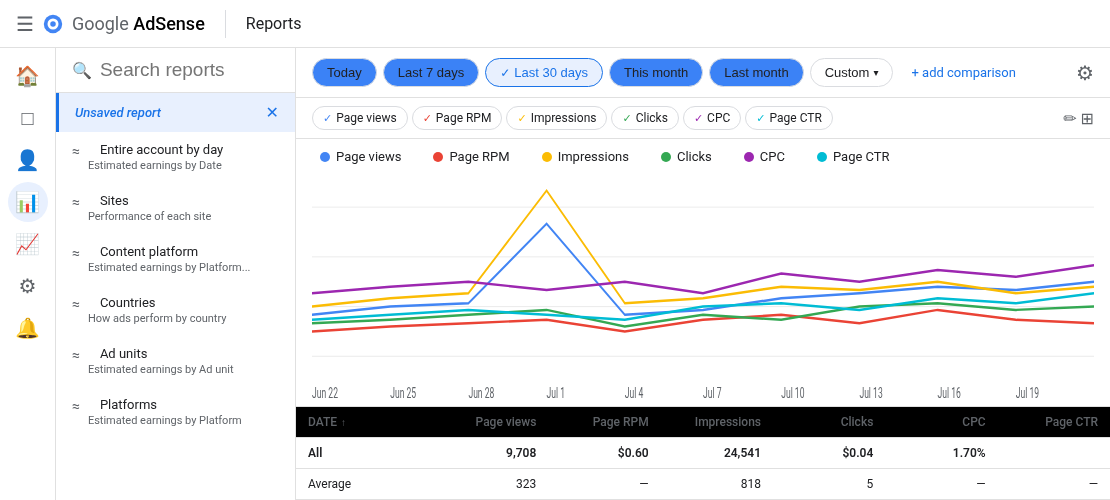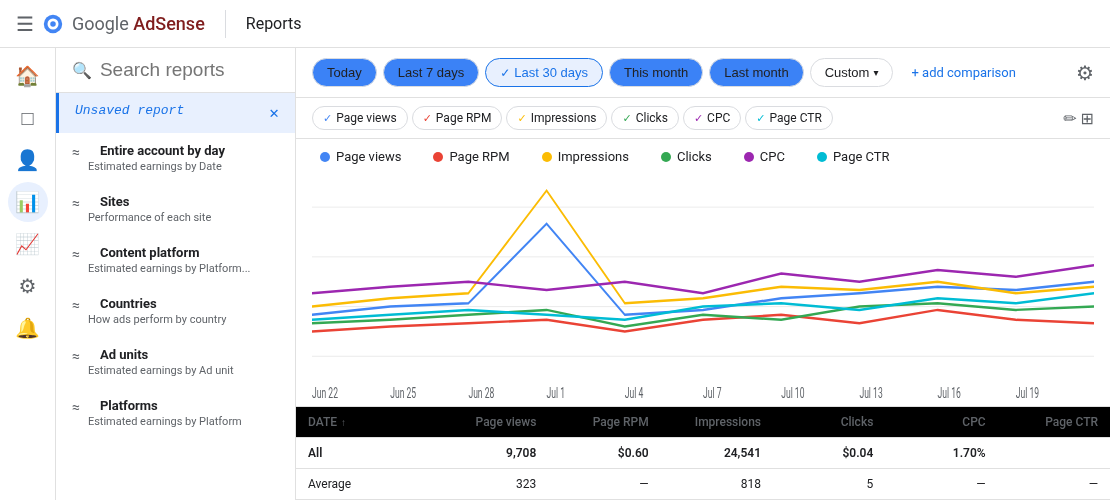--- a/index.html
+++ b/index.html
@@ -24,36 +24,35 @@
       display: flex; align-items: center; gap: 8px; padding: 10px 16px;
       border-bottom: 1px solid #e0e0e0;
     }
     .sidebar-search input {
       border: none; outline: none; font-size: 19px; color: #202124; flex: 1;
       background: transparent;
     }
     .sidebar-add-btn { color: #5f6368; cursor: pointer; font-size: 20px; }
 
     .unsaved-report {
-      display: flex; align-items: flex-start; justify-content: space-between;
+      display: flex; align-items: center; justify-content: space-between;
       padding: 10px 16px; background: #e8f0fe; cursor: pointer;
       border-left: 3px solid #1a73e8;
-      font-family: Liberation Mono, monospace;
     }
     .unsaved-report-label { font-size: 13px; color: #1a73e8; font-style: italic; font-weight: 500; }
     .unsaved-report-close { color: #1a73e8; cursor: pointer; font-size: 16px; }
 
     .sidebar-item {
       display: flex; align-items: flex-start; padding: 10px 16px;
       cursor: pointer; border-radius: 0; gap: 8px;
       border-bottom: 1px solid transparent;
     }
     .sidebar-item-icon { color: #5f6368; font-size: 14px; margin-top: 1px; flex-shrink: 0; }
     .sidebar-item-text { flex: 1; }
-    .sidebar-item-title { font-size: 13px; color: #202124; font-weight: 700; padding-left: 12px; }
+    .sidebar-item-title { font-size: 13px; color: #202124; font-weight: 400; padding-left: 12px; }
     .sidebar-item-subtitle { font-size: 11px; color: #5f6368; margin-top: 2px; }
     .sidebar-item-menu { color: #5f6368; cursor: pointer; font-size: 18px; opacity: 0; }
 
     
     #main { flex: 1; display: flex; flex-direction: column; overflow: hidden; background: #fff; }
 
     
     #filter-bar {
       display: flex; align-items: center; padding: 10px 16px; gap: 6px;
       border-bottom: 1px solid #e0e0e0; background: #fff; flex-shrink: 0;
@@ -146,21 +145,21 @@
 
 <div id="topbar">
   <div class="logo-area">
     <span style="font-size:20px; color:#5f6368; cursor:pointer;">☰</span>
     <svg viewBox="0 0 24 24" fill="none" xmlns="http://www.w3.org/2000/svg">
       <circle cx="12" cy="12" r="10" fill="#4285f4"></circle>
       <circle cx="12" cy="12" r="6" fill="#fff"></circle>
       <circle cx="12" cy="12" r="3" fill="#4285f4"></circle>
     </svg>
     <span style="font-size:18px; color:#5f6368;">
-      <span style="color:#5f6368;text-align:right;">Google </span><span style="color:#7f1d1d; font-weight:500;margin-top:47px;">AdSense</span>
+      <span style="color:#5f6368;text-align:right;">Google </span><span style="color:#000000; font-weight:500;margin-top:47px;">AdSense</span>
     </span>
   </div>
   <div class="topbar-divider"></div>
   <span class="topbar-title">Reports</span>
 </div>
 
 <div id="full-layout">
 
   <div class="icon-nav">
     <div class="icon-nav-btn" title="Home">🏠</div>

